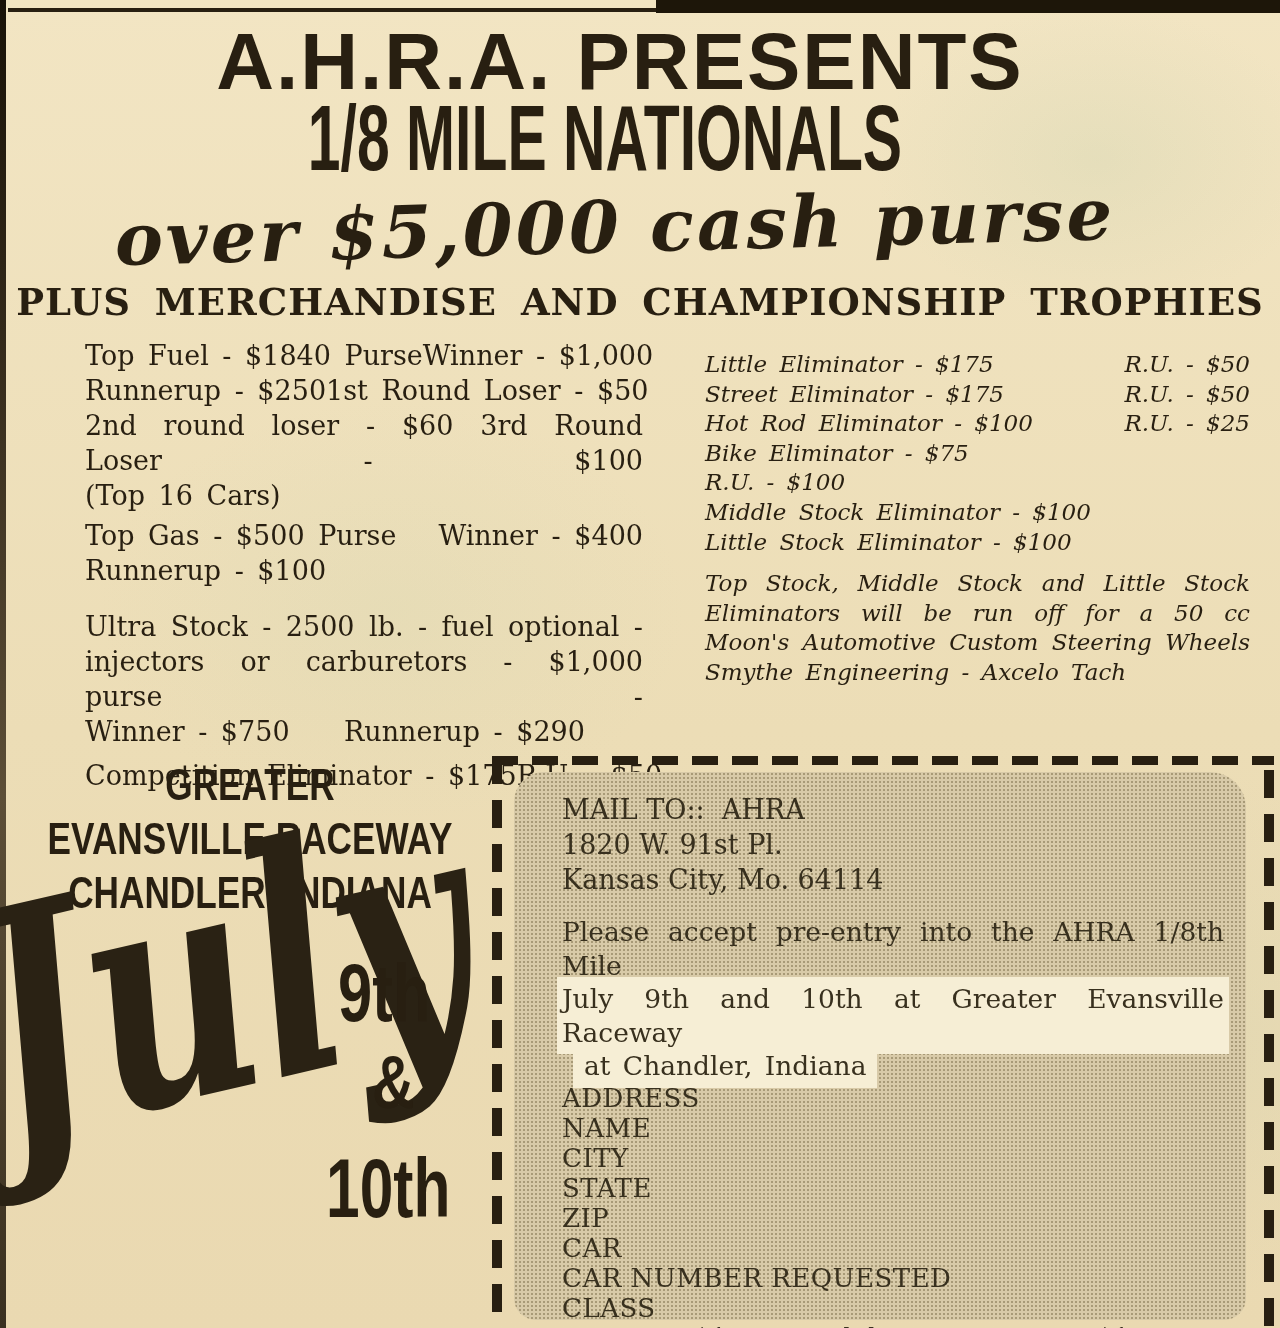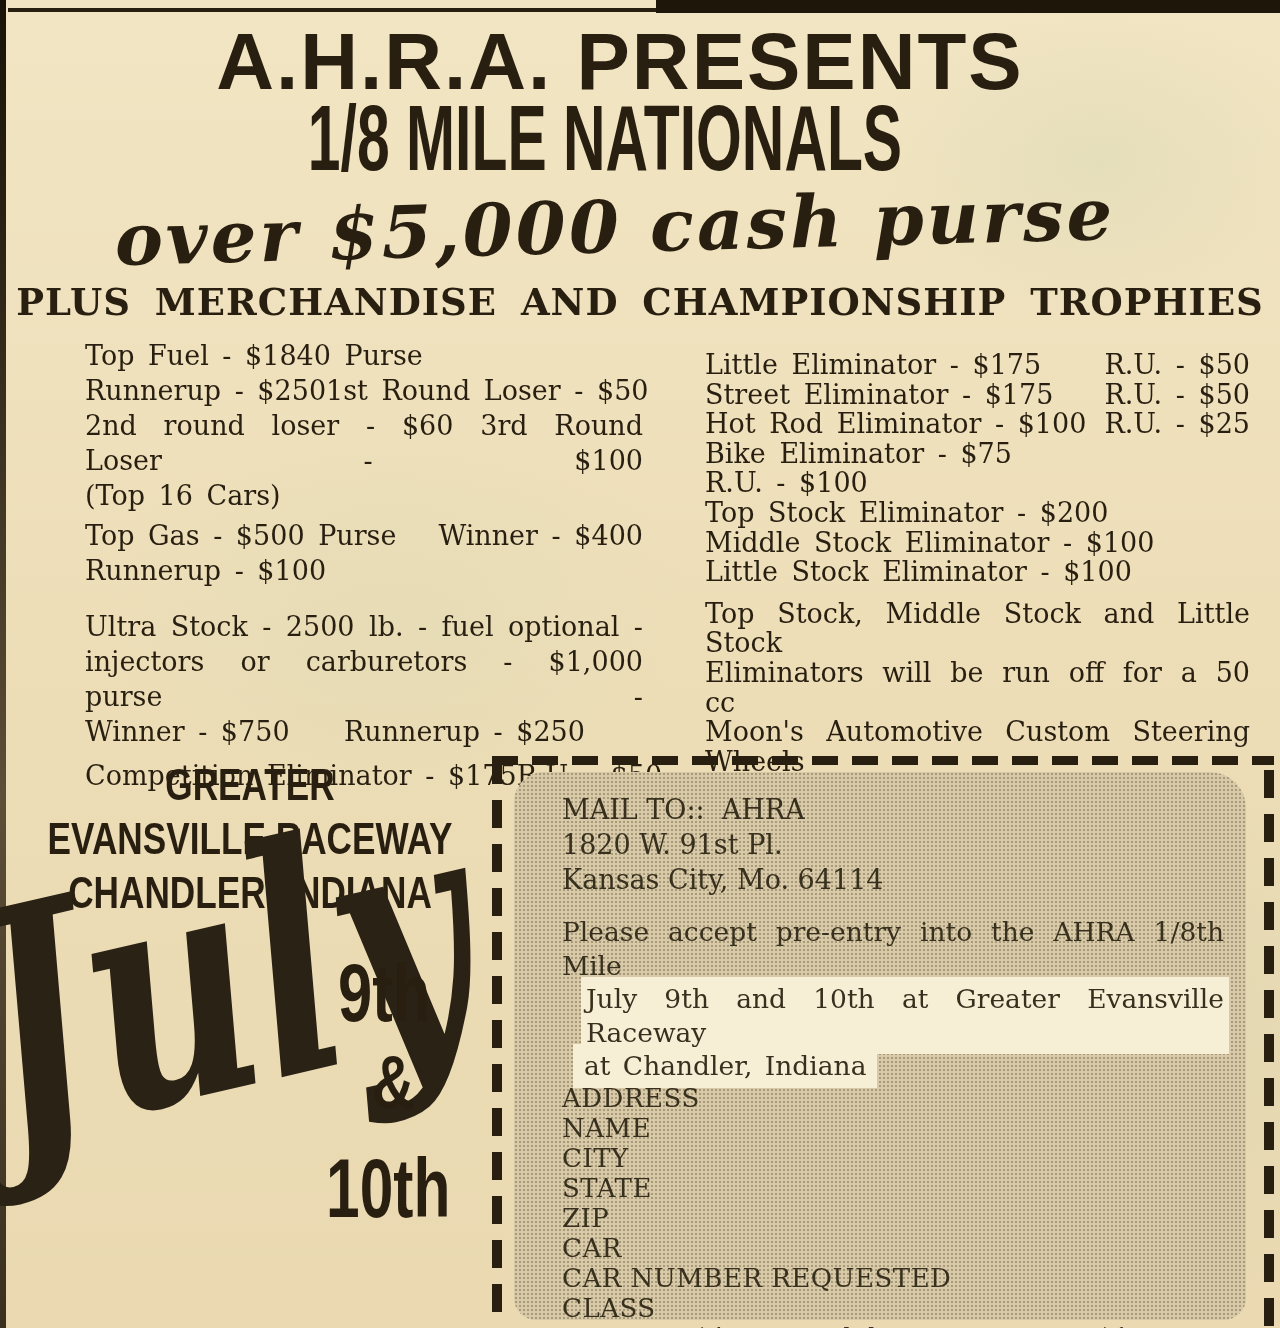--- a/index.html
+++ b/index.html
@@ -26,28 +26,28 @@
   .scriptline{position:absolute;top:184px;left:0;width:1230px;text-align:center;
     font-family:"DejaVu Serif",serif;font-style:italic;font-weight:bold;font-size:72px;
     letter-spacing:3px;transform:rotate(-1.5deg);}
   .subtitle{position:absolute;top:280px;left:-10px;width:1300px;text-align:center;
     font-weight:bold;font-size:37px;letter-spacing:1px;word-spacing:10px;}
 
   .col-left{position:absolute;left:85px;top:338px;width:558px;font-size:27px;line-height:35px;}
   .col-left .blk2{margin-top:5px;}
   .col-left .blk3{margin-top:21px;}
   .col-left .blk4{margin-top:9px;}
-  .col-right{position:absolute;left:705px;top:350px;width:545px;font-size:27px;line-height:29.6px;}
+  .col-right{position:absolute;left:705px;top:350px;width:545px;font-size:23px;line-height:29.6px;font-style:italic;}
   .col-right .note{margin-top:12px;}
   .col-left .pline,.col-right .pline{word-spacing:5px;}
 
   .pline{white-space:pre-wrap;}
   .pline.split{display:flex;justify-content:space-between;white-space:pre;}
   .pline.fill{white-space:normal;text-align:justify;text-align-last:justify;}
-  .pline.paste{background:#f6eed5;box-shadow:0 0 0 5px #f6eed5;display:block;margin-left:24px;}
+  .pline.paste{background:#f6eed5;box-shadow:0 0 0 5px #f6eed5;display:block;}
   .pline.narrow{display:table;padding:0 6px;margin-left:16px;box-shadow:0 0 0 5px #f6eed5;}
 
   .venue{position:absolute;left:-10px;top:758px;width:520px;text-align:center;
     font-family:"Liberation Sans",sans-serif;font-weight:700;font-size:44px;line-height:54px;
     transform:scaleX(.8);transform-origin:260px 0;}
 
   .july{position:absolute;left:-6px;top:892px;font-family:"DejaVu Serif",serif;
     font-style:italic;font-weight:bold;font-size:280px;line-height:1;
     transform:rotate(-13deg) scaleY(1.12) scaleX(.82);transform-origin:60px 240px;color:#2a2214;}
   .dates{font-family:"Liberation Sans",sans-serif;font-weight:700;position:absolute;color:#281f11;}
@@ -79,47 +79,46 @@
   <div class="rule-top"></div>
   <div class="bar-top-right"></div>
 
   <div class="presents">A.H.R.A. PRESENTS</div>
   <div class="title">1/8 MILE NATIONALS</div>
   <div class="scriptline">over $5,000 cash purse</div>
   <div class="subtitle">PLUS MERCHANDISE AND CHAMPIONSHIP TROPHIES</div>
 
   <div class="col-left">
     <div class="blk1">
-        <div class="pline split"><span>Top Fuel - $1840 Purse</span></div>
+        <div class="pline split"><span>Top Fuel - $1840 Purse</span><span>Winner - $1,000</span></div>
         <div class="pline split"><span>Runnerup - $250</span><span>1st Round Loser - $50</span></div>
         <div class="pline fill">2nd round loser - $60 3rd Round Loser - $100</div>
         <div class="pline">(Top 16 Cars)</div>
       </div>
     <div class="blk2">
         <div class="pline split"><span>Top Gas - $500 Purse</span><span>Winner - $400</span></div>
         <div class="pline">Runnerup - $100</div>
       </div>
     <div class="blk3">
         <div class="pline fill">Ultra Stock - 2500 lb. - fuel optional -</div>
         <div class="pline fill">injectors or carburetors - $1,000 purse -</div>
-        <div class="pline">Winner - $750    Runnerup - $250</div>
+        <div class="pline">Winner - $750    Runnerup - $290</div>
       </div>
     <div class="blk4">
         <div class="pline split"><span>Competition Eliminator - $175</span><span>R.U. - $50</span></div>
       </div>
   </div>
 
   <div class="col-right">
     <div>
         <div class="pline split"><span>Little Eliminator - $175</span><span>R.U. - $50</span></div>
         <div class="pline split"><span>Street Eliminator - $175</span><span>R.U. - $50</span></div>
         <div class="pline split"><span>Hot Rod Eliminator - $100</span><span>R.U. - $25</span></div>
         <div class="pline">Bike Eliminator - $75</div>
         <div class="pline split"><span>R.U. - $100</span></div>
-        <div class="pline">Top Stock Eliminator - $200</div>
         <div class="pline">Middle Stock Eliminator - $100</div>
         <div class="pline">Little Stock Eliminator - $100</div>
       </div>
     <div class="note">
         <div class="pline fill">Top Stock, Middle Stock and Little Stock</div>
         <div class="pline fill">Eliminators will be run off for a 50 cc</div>
         <div class="pline fill">Moon's Automotive Custom Steering Wheels</div>
         <div class="pline">Smythe Engineering - Axcelo Tach</div>
       </div>
   </div>

